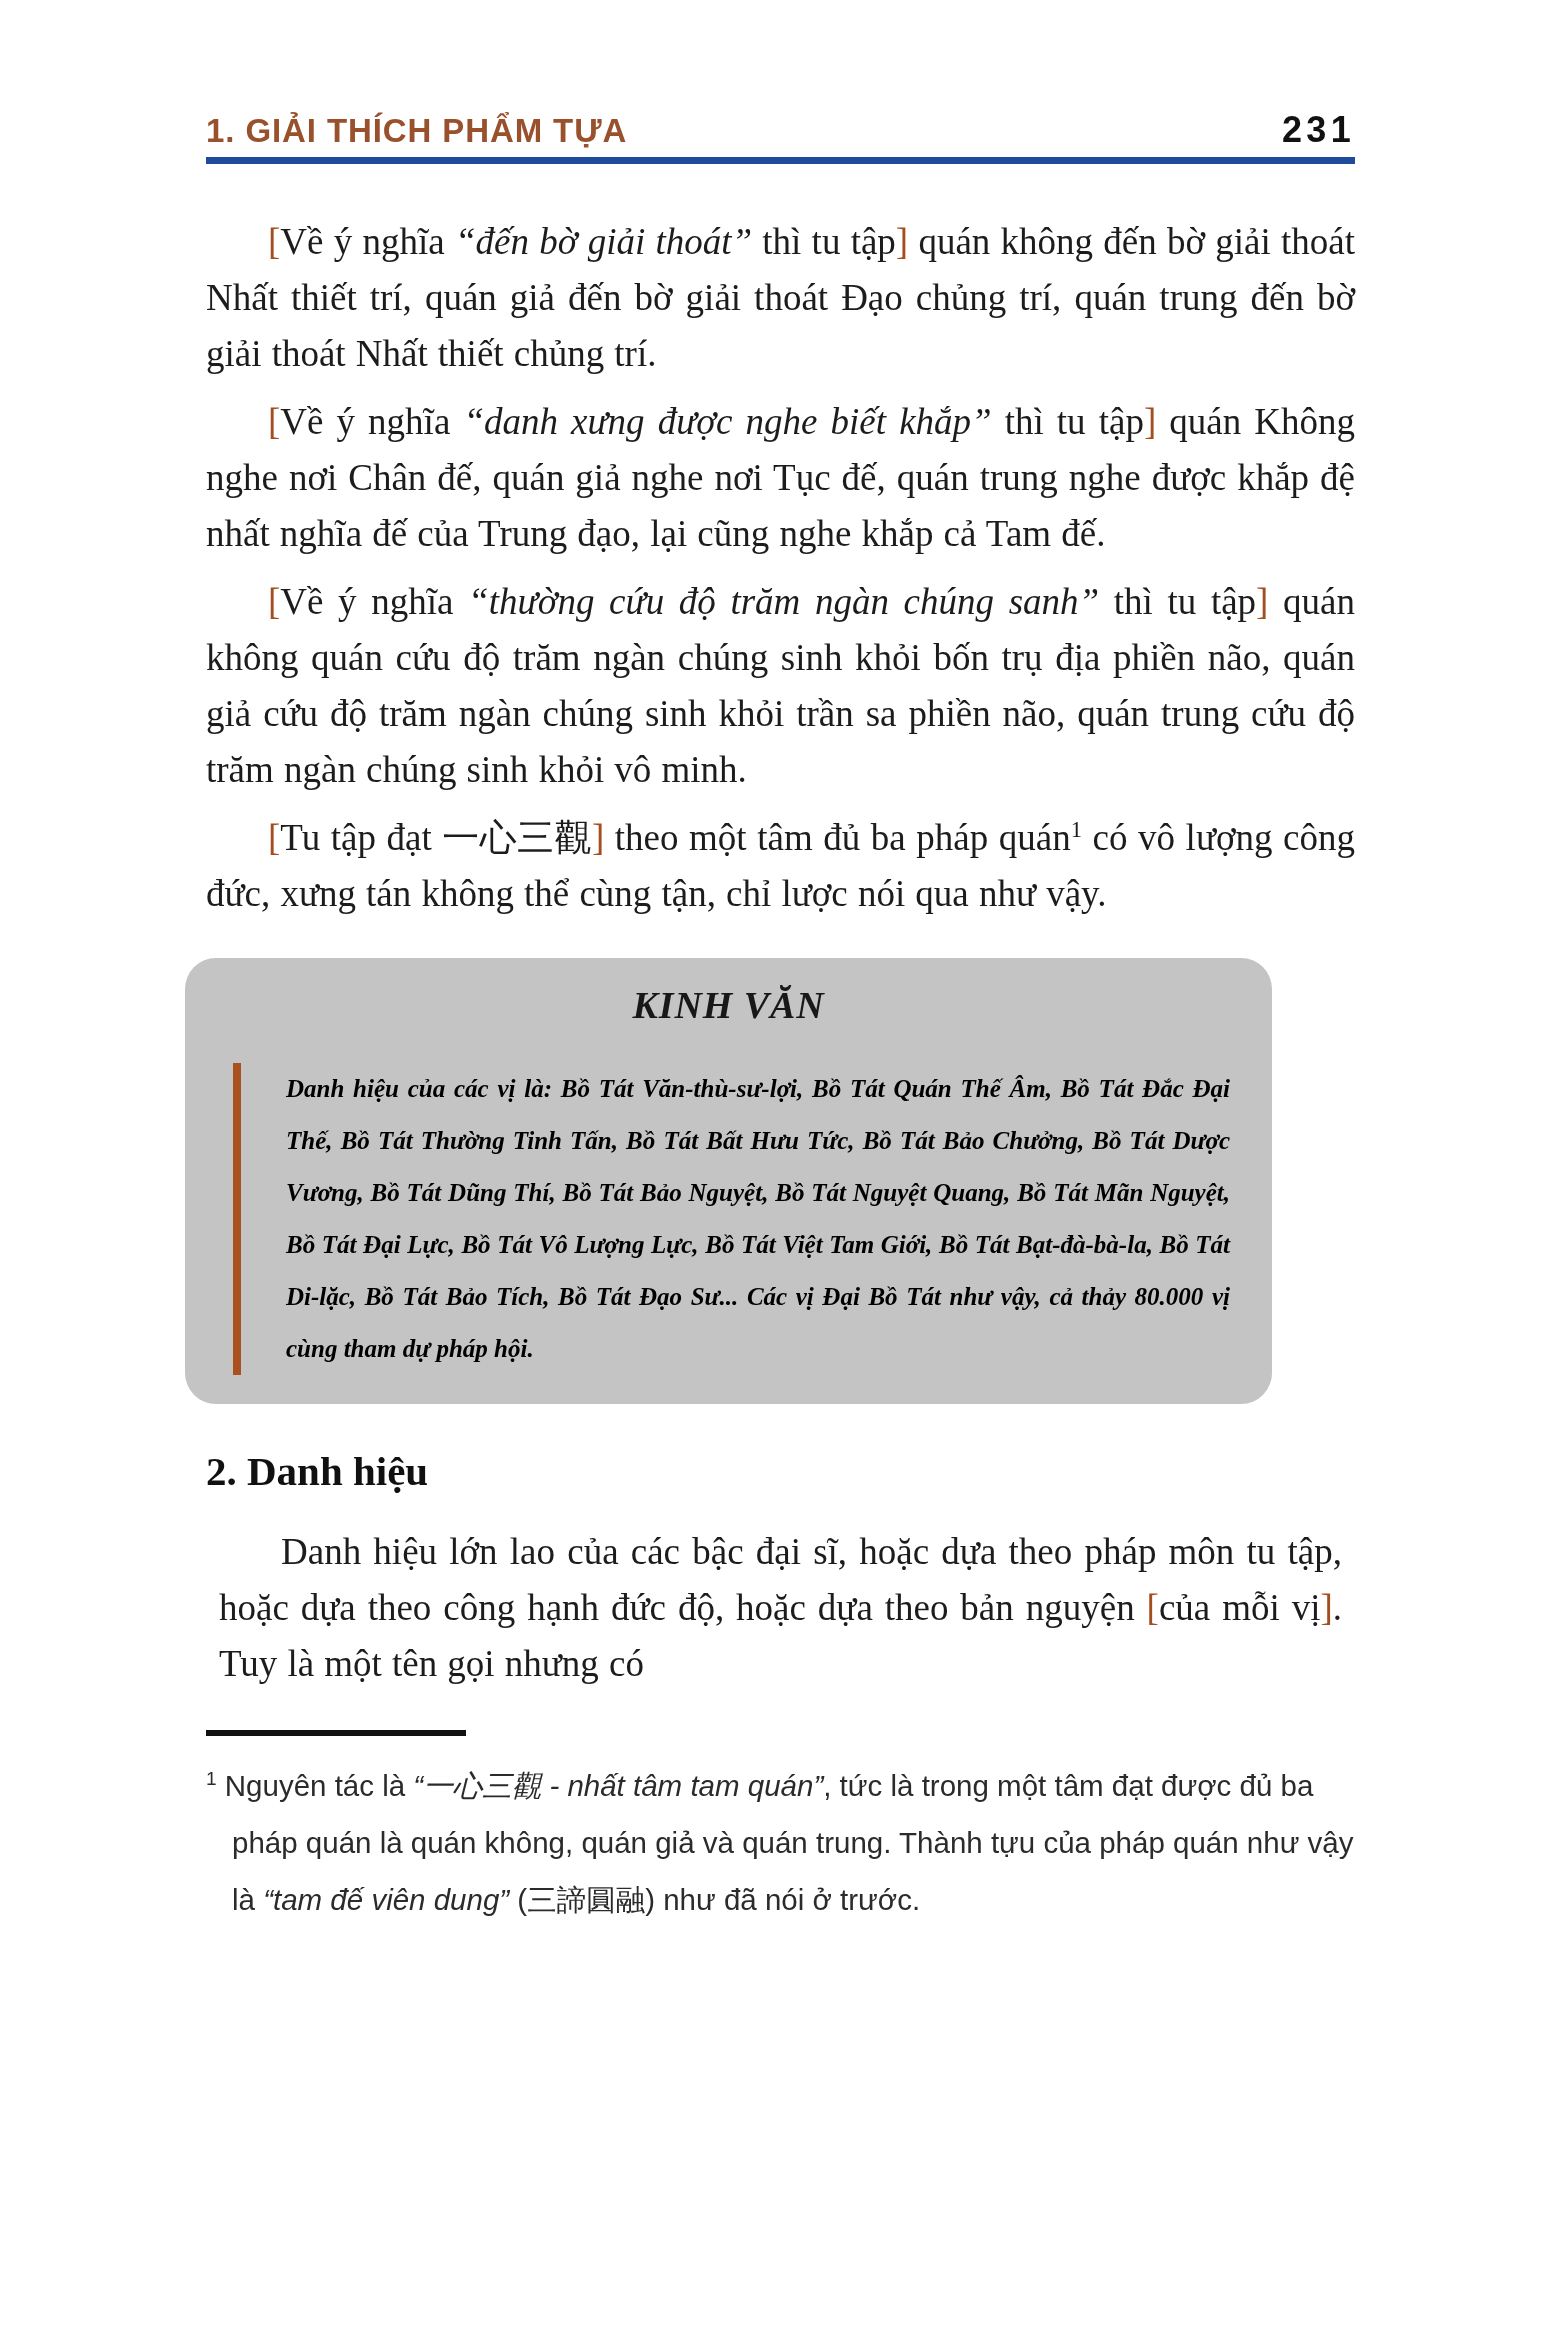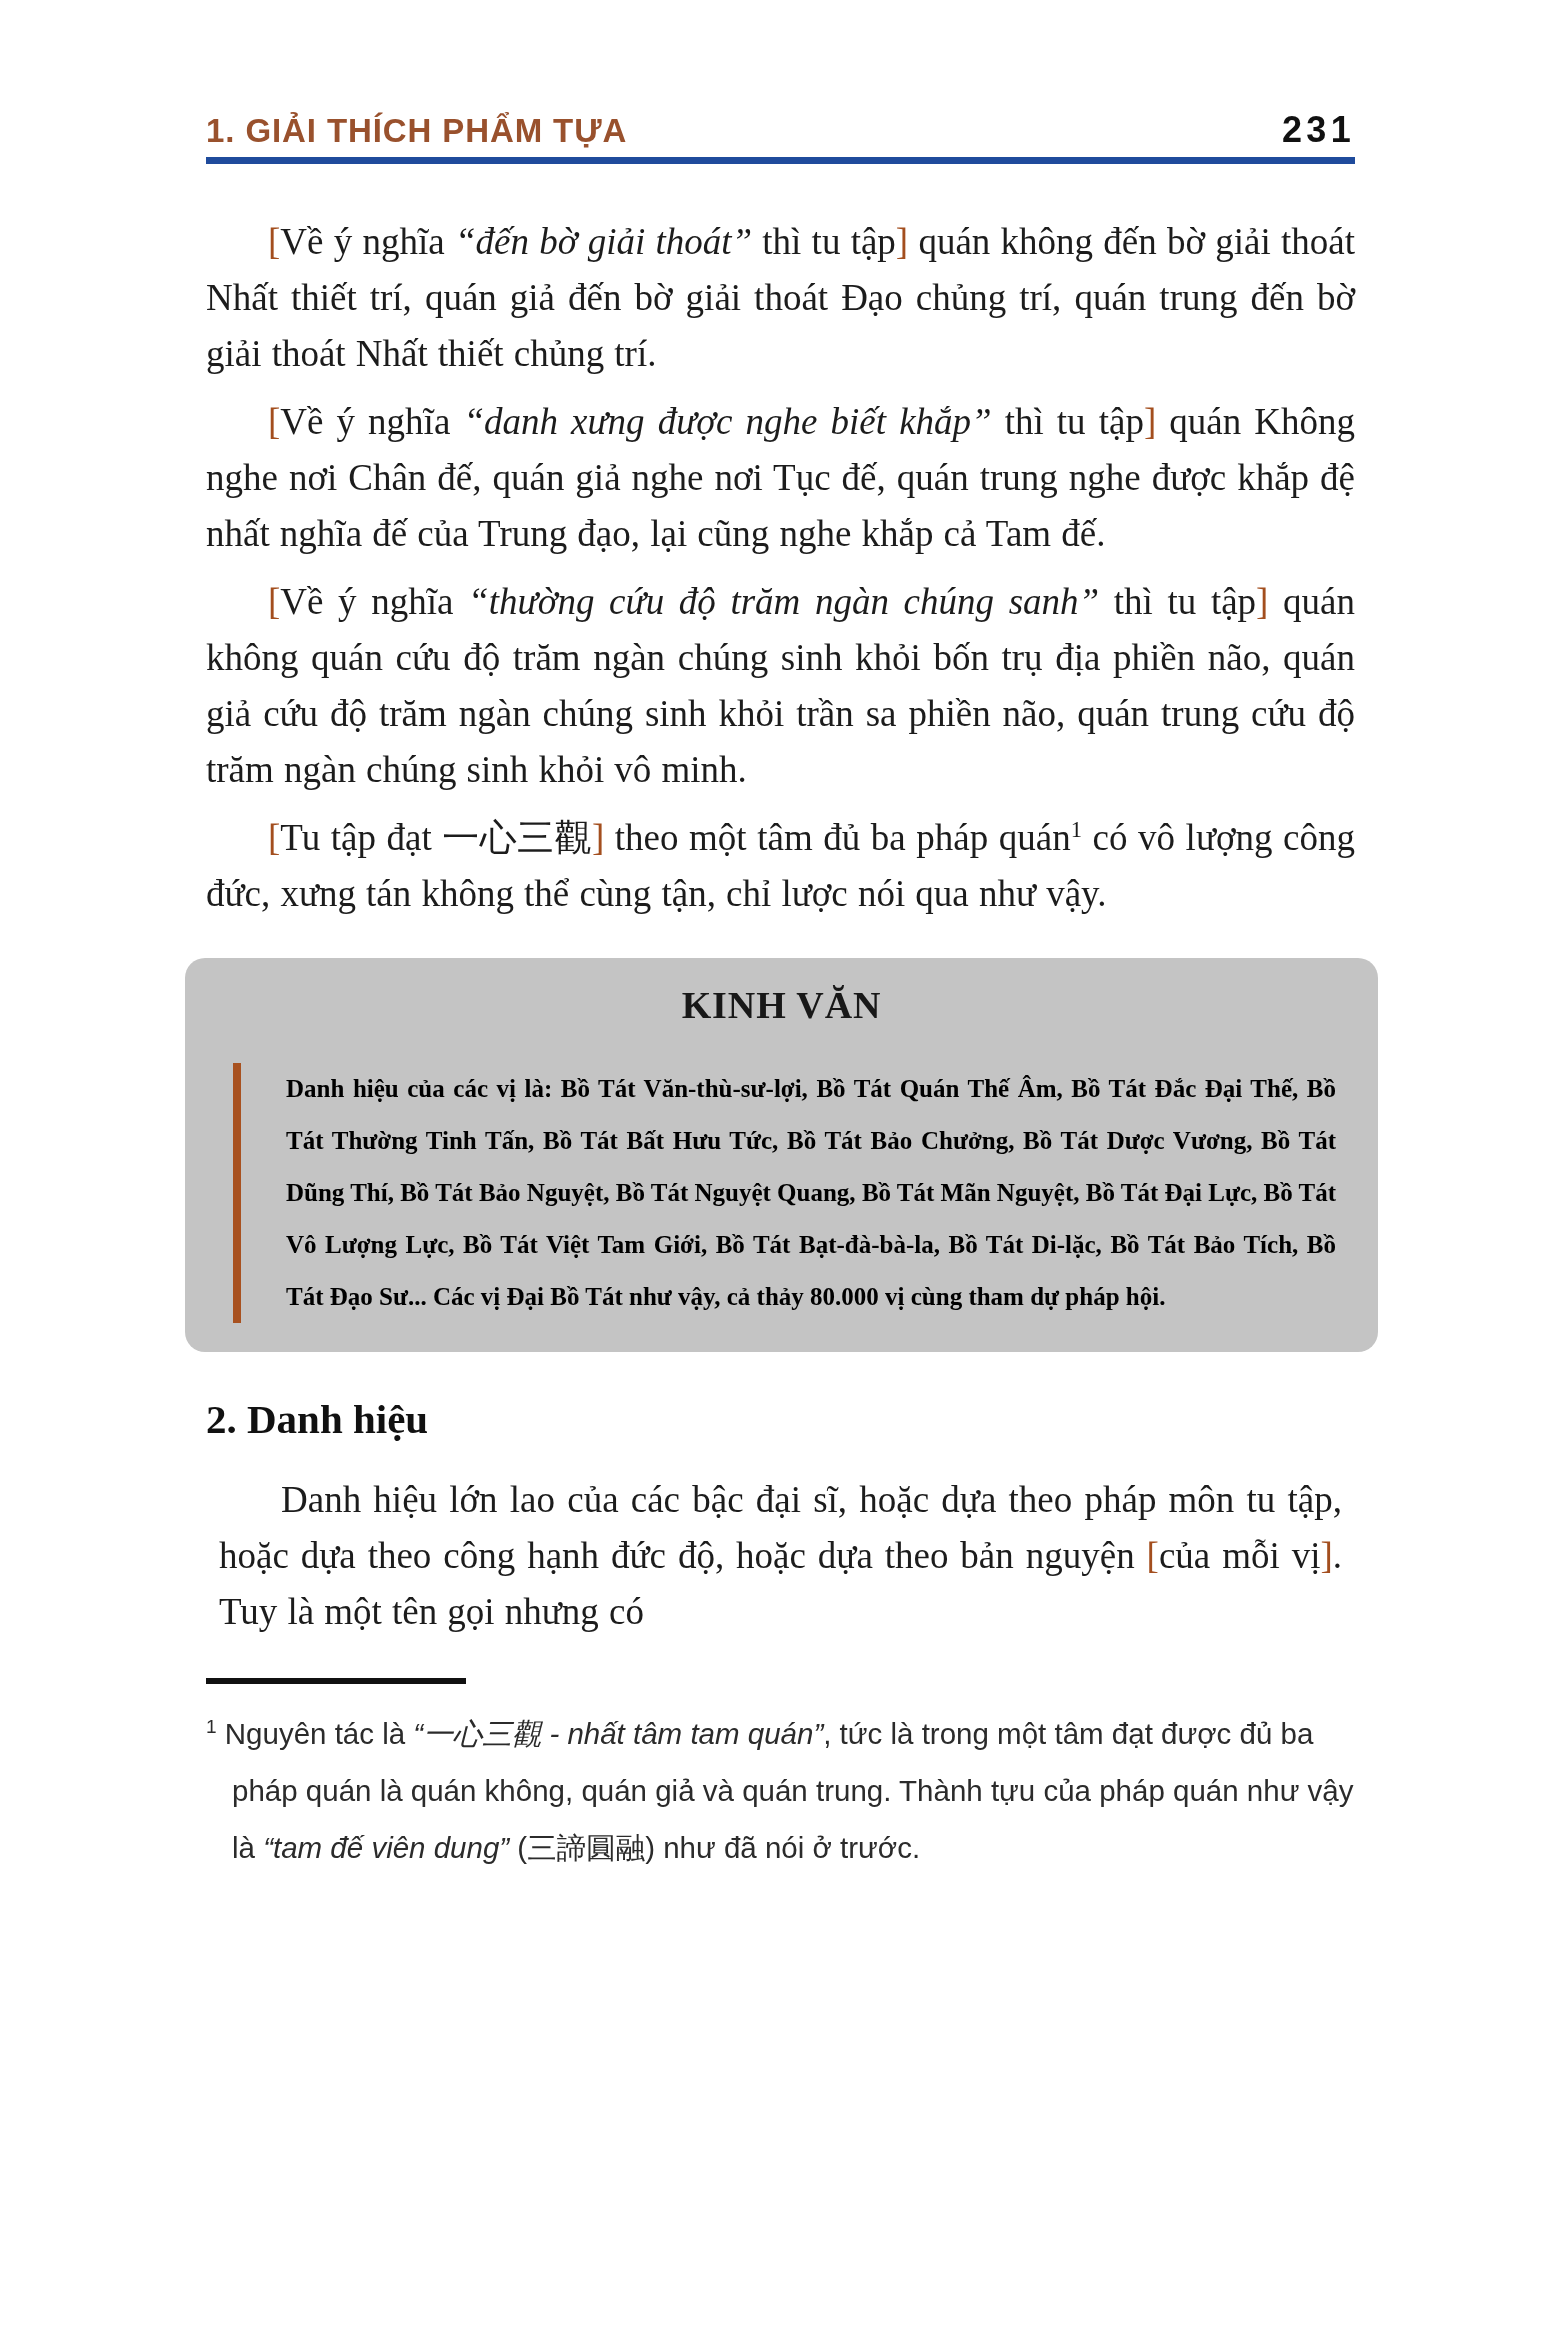--- a/index.html
+++ b/index.html
@@ -15,21 +15,21 @@
 
   
   .body-text{margin-top:50px;}
   .body-text p{margin:0 0 12px 0;font-size:37px;line-height:56px;text-align:justify;text-indent:62px;word-spacing:0.9px;}
   .seg-normal{font-style:normal;text-align:center;}
   .seg-italic{font-style:italic;}
   .seg-bracket{color:#a34e1e;font-style:normal;}
   sup.seg-sup{font-size:22.6px;line-height:0;vertical-align:super;}
 
   
-  .kinh-van{margin:36px 0 0 -21px;width:1193px;background:#c4c4c4;border-radius:20px;padding:26px 0 29.5px 0;box-sizing:border-box;}
+  .kinh-van{margin:36px 0 0 -21px;width:1087px;background:#c4c4c4;border-radius:31px;padding:26px 0 29.5px 0;box-sizing:border-box;font-style:italic;}
   .kv-title{text-align:center;font-weight:bold;font-size:38px;line-height:43px;letter-spacing:0.9px;color:#181818;}
   .kv-body{margin:36px 42px 0 48px;border-left:8.7px solid #a8511f;padding-left:45px;}
   .kv-body p{margin:0;font-weight:bold;font-size:25px;line-height:52px;text-align:justify;color:#000000;}
 
   
   .section-heading{margin:45px 0 0 0;font-weight:bold;font-size:41px;line-height:45px;color:#111111;}
   .section-body{margin-top:29.5px;}
   .section-body p{margin:13px;font-size:37px;line-height:56px;text-align:justify;text-indent:62px;word-spacing:0.9px;}
 
   

